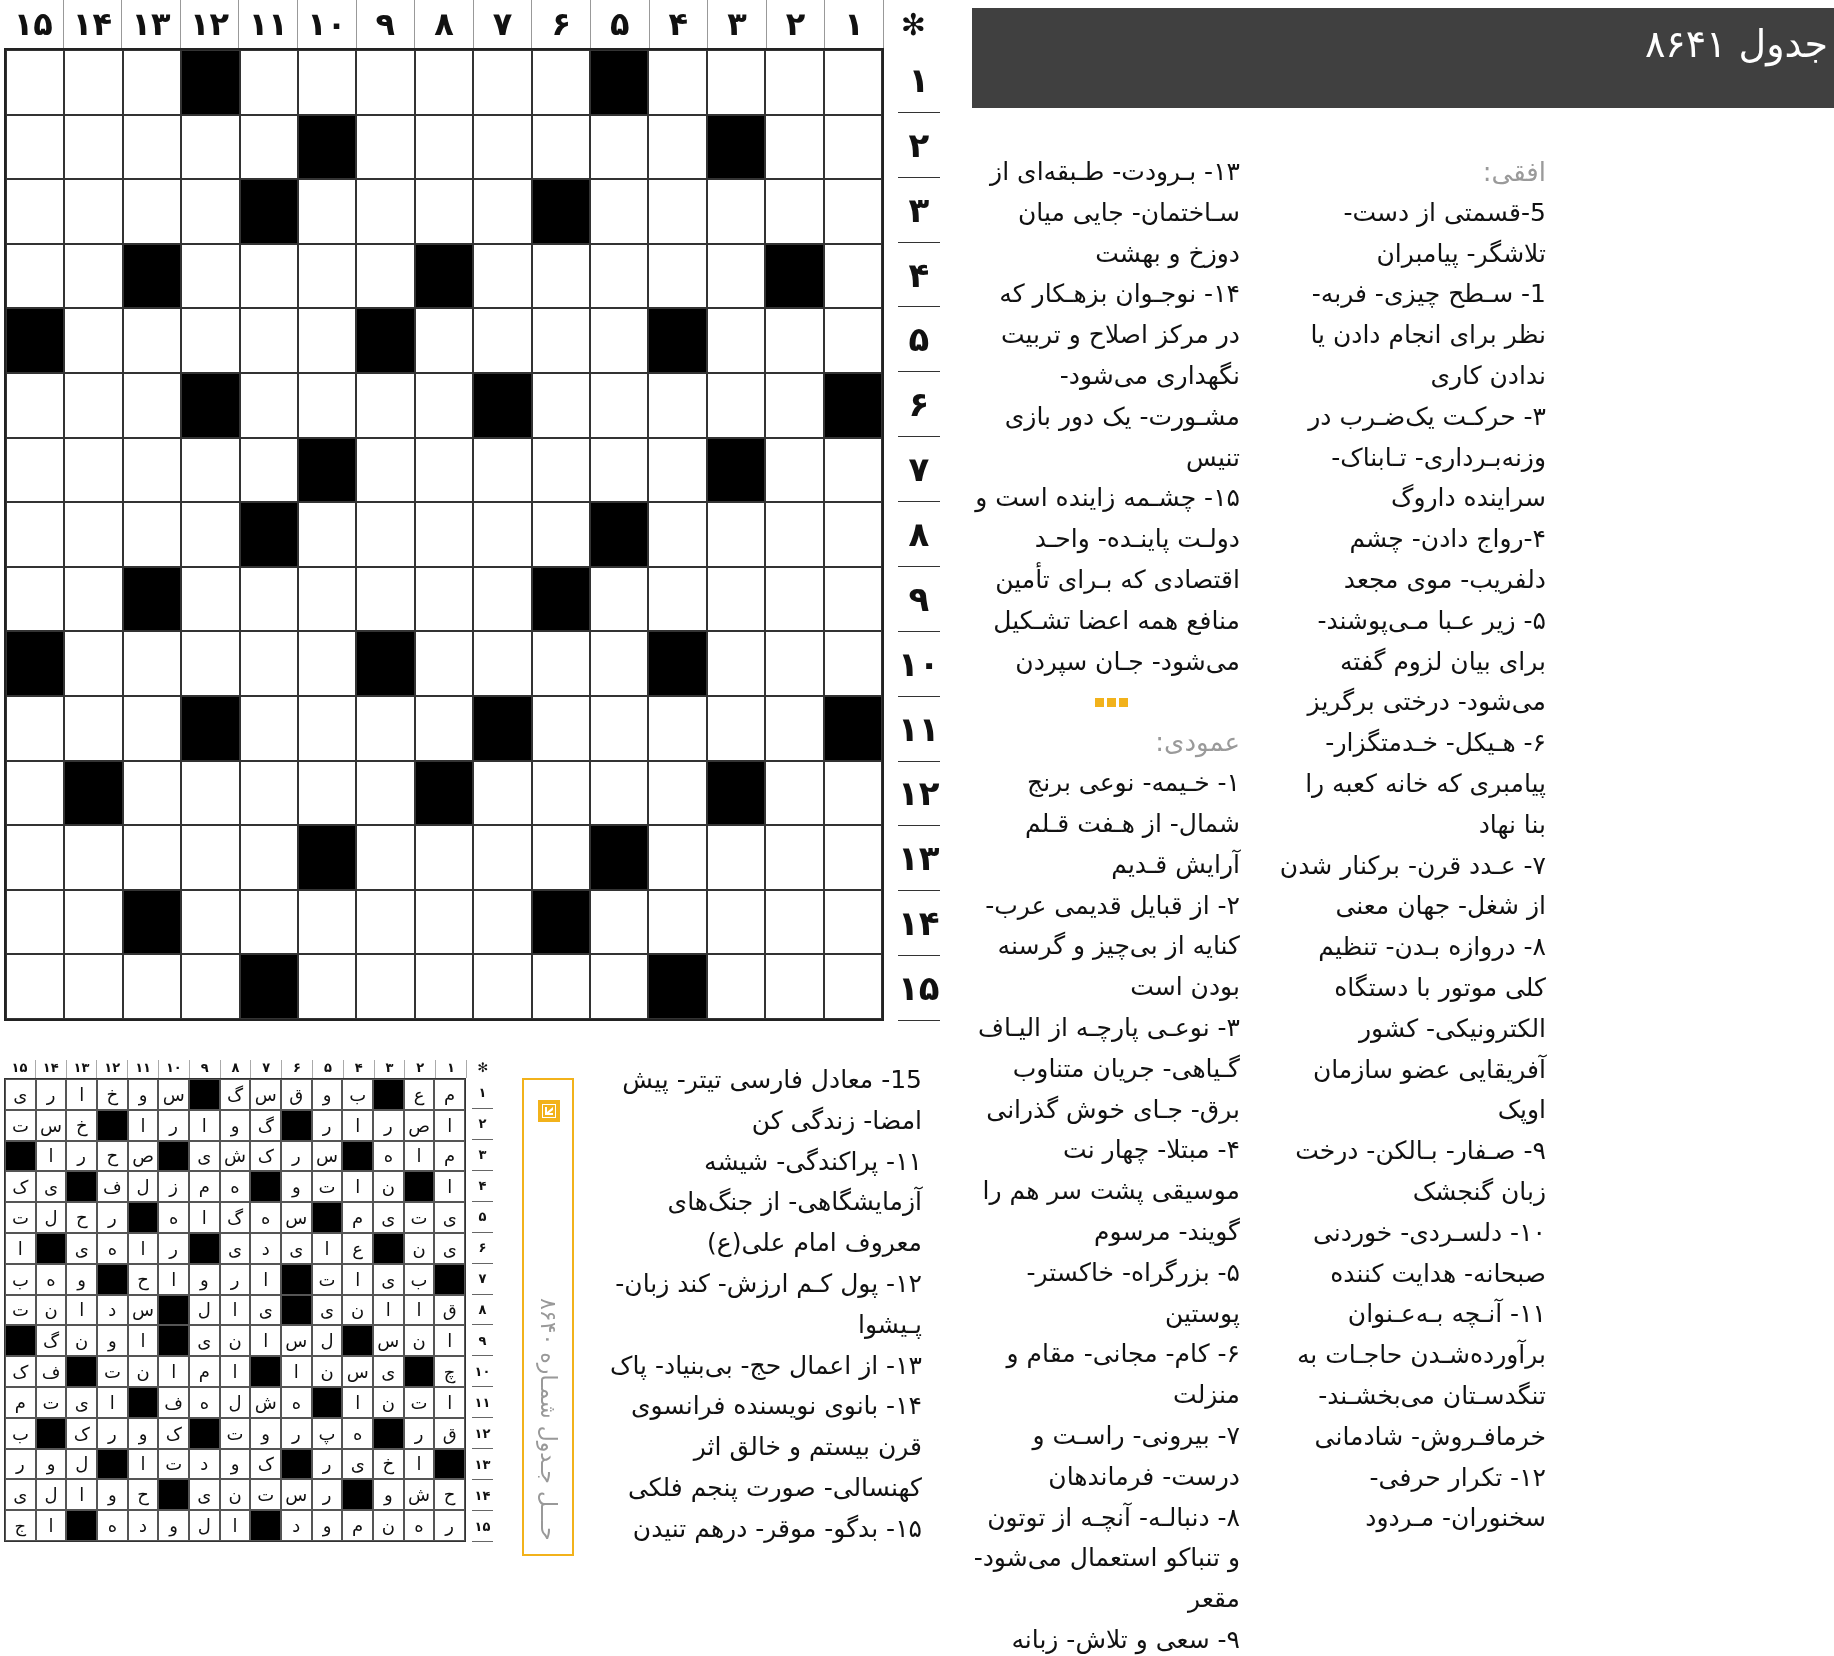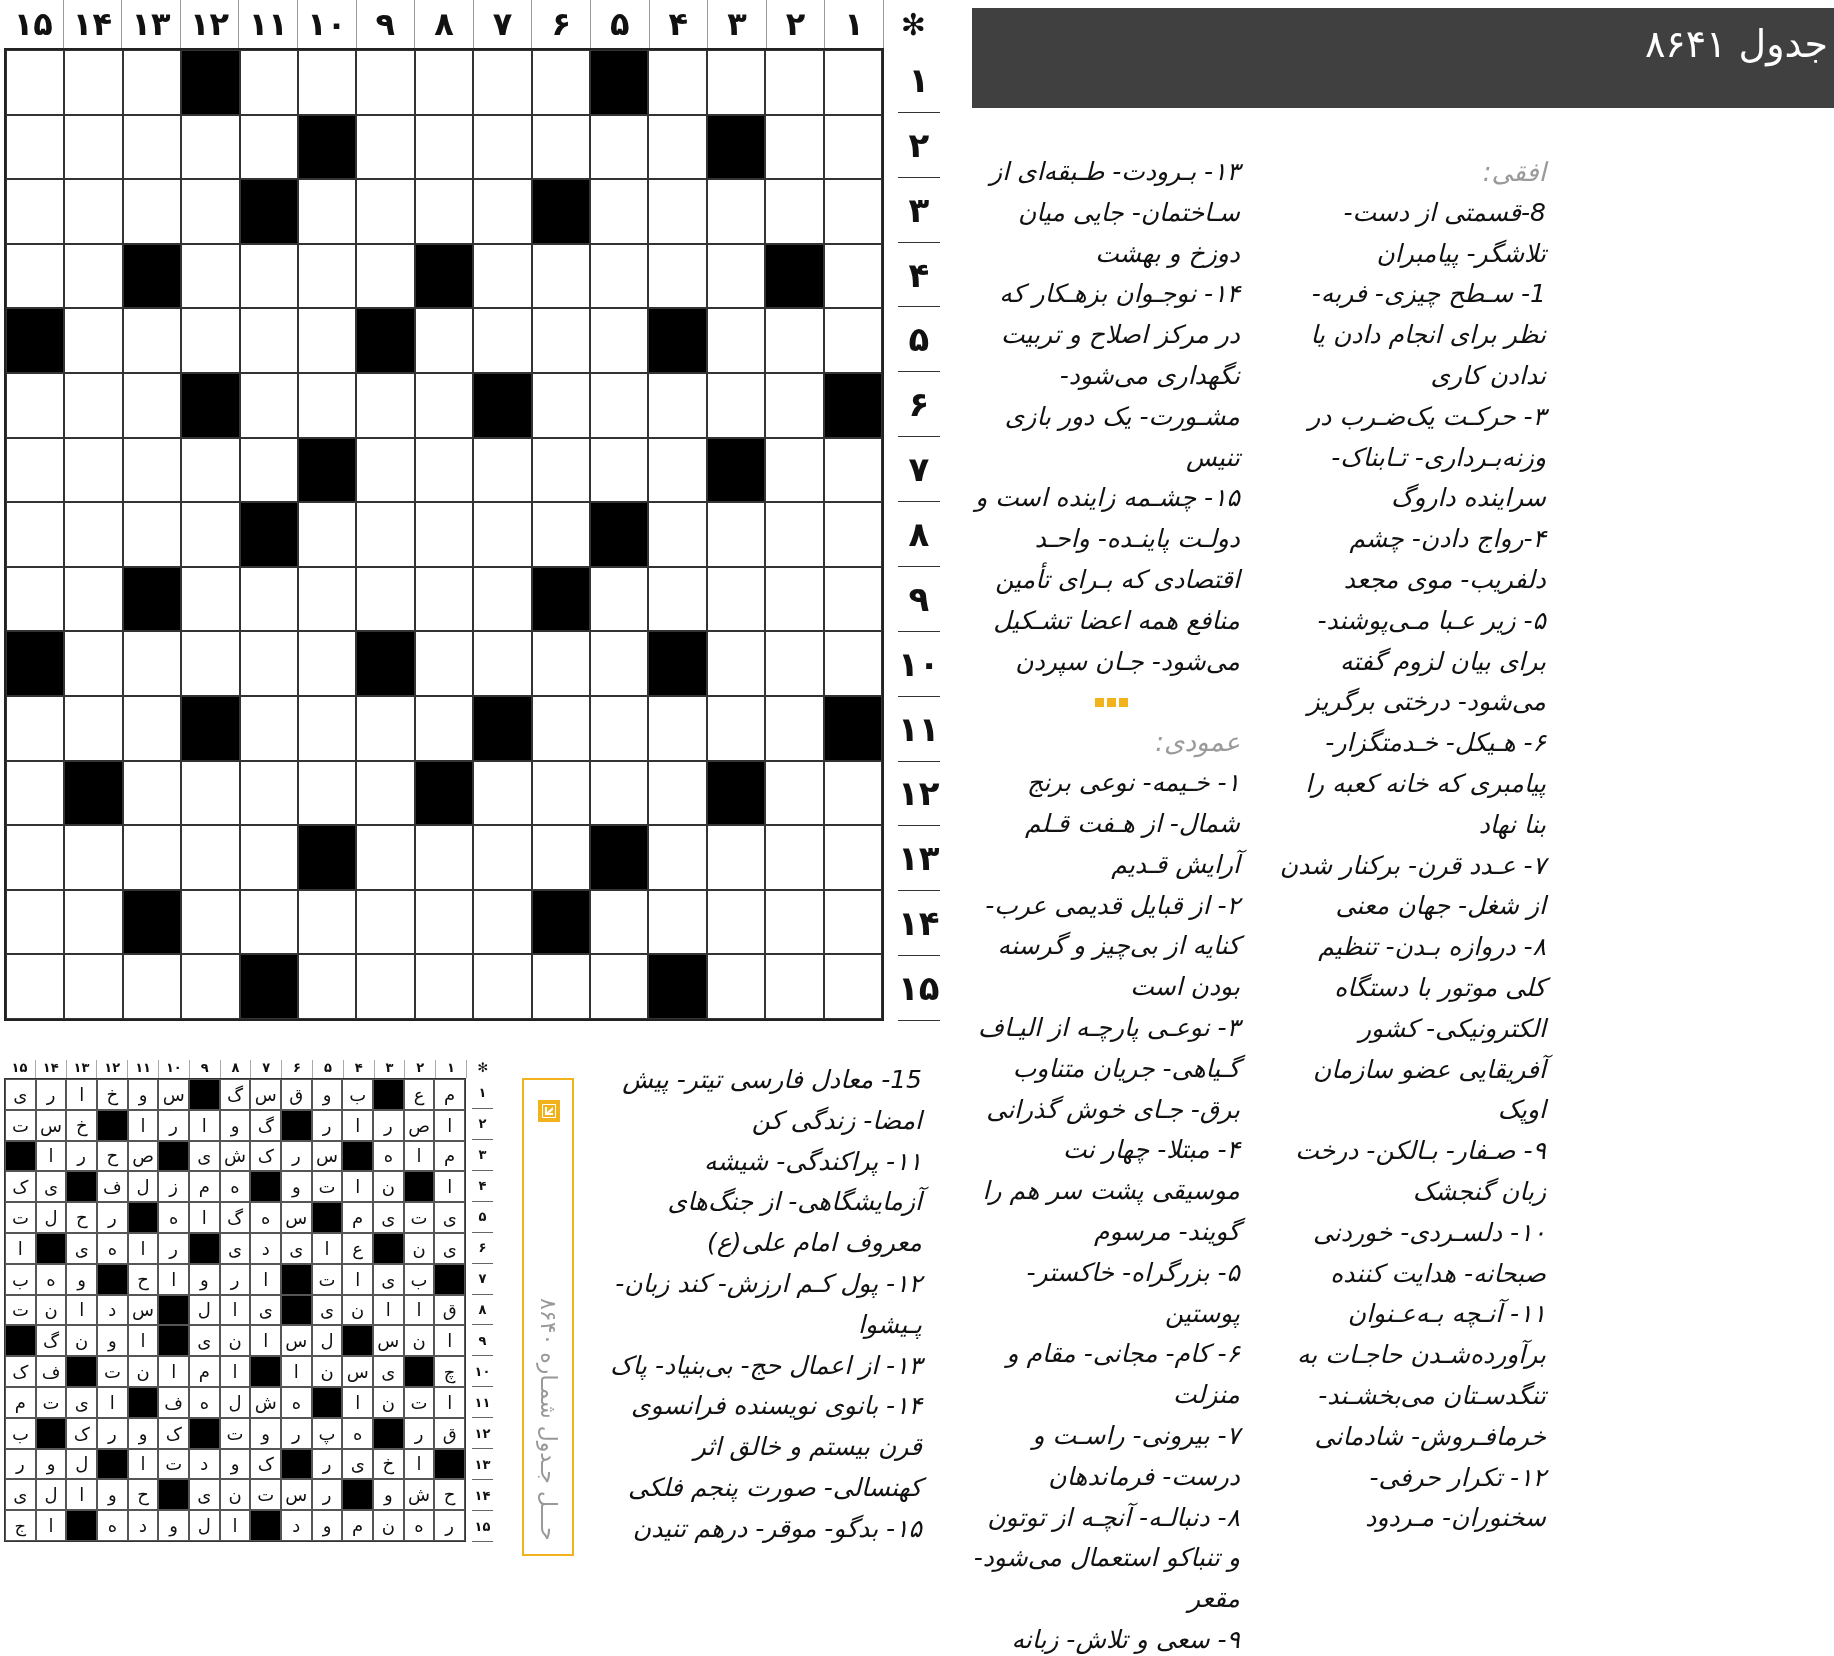--- a/index.html
+++ b/index.html
@@ -42,21 +42,21 @@
   #sol-label-text { left: 0; top: 60px; width: 48px; height: 400px; writing-mode: vertical-rl; direction: rtl;
       font: 22px "DejaVu Sans", sans-serif; color: #999; display: flex; align-items: center; justify-content: flex-start; }
 
   
   #title-banner { left: 972px; top: 8px; width: 966px; height: 100px; background: #404040; text-decoration: underline; }
   #title-logo { right: 22px; top: 16px; width: 66px; height: 66px; background: #fdb515; display: flex; align-items: center; justify-content: center; }
   #title-text { right: 110px; top: 14px; font: 38px "DejaVu Sans", sans-serif; color: #fff; direction: rtl; }
 
   
   .clue-col { direction: rtl; text-align: right; font: 25px "DejaVu Sans", sans-serif; line-height: 40.8px; color: #111; }
-  .clue-col p { margin: 0; font-style: italic; }
+  .clue-col p { margin: 0; }
   .clue-head { color: #9a9a9a; font-size: 26px; }
   #clues-right { left: 1276px; top: 152px; width: 270px; }
   #clues-mid { left: 972px; top: 152px; width: 268px; }
   #clues-bottom { left: 600px; top: 1060px; width: 322px; }
   #ornament { display: flex; justify-content: center; gap: 3px; height: 40px; align-items: center; padding-left: 10px; }
   #ornament span { width: 9px; height: 9px; background: #f2b21b; display: inline-block; }
 </style>
 </head>
 <body>
 
@@ -329,21 +329,21 @@
       <rect x="2" y="2" width="40" height="40" fill="#ed1c24"></rect>
       <rect x="7" y="7" width="30" height="30" fill="#fdb515"></rect>
       <path d="M9 9 L15 9 L15 25 L35 9 L35 17 L21 29 L35 29 L35 35 L9 35 Z" fill="#ed1c24"></path>
     </svg>
   </div>
   <div id="title-text" class="abs">جدول ۸۶۴۱</div>
 </div>
 
 <div id="clues-right" class="abs clue-col">
   <p class="clue-head">افقی:</p>
-  <p>8-قسمتی از دست- تلاشگر- پیامبران</p>
+  <p>5-قسمتی از دست- تلاشگر- پیامبران</p>
   <p>1- سـطح چیزی- فربه- نظر برای انجام دادن یا ندادن کاری</p>
   <p>۳- حرکـت یک‌ضـرب در وزنه‌بـرداری- تـابناک- سراینده داروگ</p>
   <p>۴-رواج دادن- چشم دلفریب- موی مجعد</p>
   <p>۵- زیر عـبا مـی‌پوشند- برای بیان لزوم گفته می‌شود- درختی برگریز</p>
   <p>۶- هـیکل- خـدمتگزار- پیامبری که خانه کعبه را بنا نهاد</p>
   <p>۷- عـدد قرن- برکنار شدن از شغل- جهان معنی</p>
   <p>۸- دروازه بـدن- تنظیم کلی موتور با دستگاه الکترونیکی- کشور آفریقایی عضو سازمان اوپک</p>
   <p>۹- صـفار- بـالکن- درخت زبان گنجشک</p>
   <p>۱۰- دلسـردی- خوردنی صبحانه- هدایت کننده</p>
   <p>۱۱- آنـچه بـه‌عـنوان برآورده‌شـدن حاجـات به تنگدسـتان می‌بخشـند- خرمافـروش- شادمانی</p>

